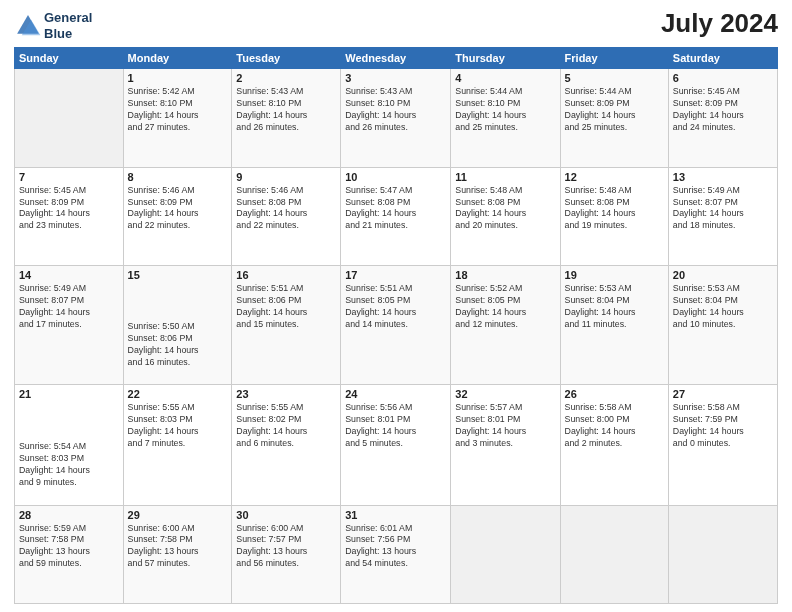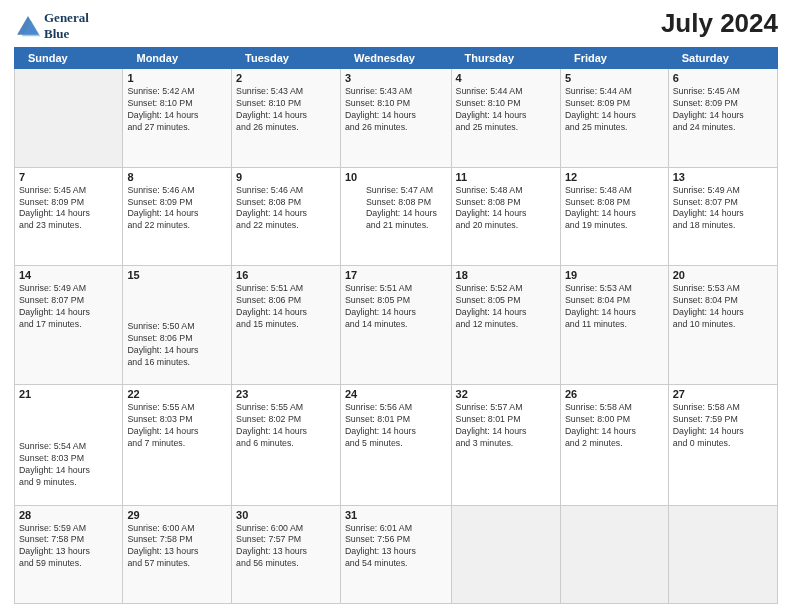--- a/index.html
+++ b/index.html
@@ -18,22 +18,21 @@
       flex-direction: column;
     }
     .header {
       display: flex;
       justify-content: space-between;
       align-items: flex-start;
       margin-bottom: 6px;
     }
     .logo {
       display: flex;
-      align-items: flex-end;
-      font-family: Liberation Serif, serif;
+      align-items: center;
     }
     .logo-text {
       font-size: 13px;
       font-weight: bold;
       color: #1a3a5c;
       line-height: 1.2;
     }
     .logo-icon {
       width: 28px;
       height: 28px;
@@ -57,21 +56,21 @@
       border-collapse: collapse;
       width: 100%;
       flex: 1;
       font-size: 9.5px;
     }
     .calendar thead th {
       background: #2e6db4;
       color: #fff;
       font-size: 11px;
       font-weight: bold;
-      padding: 4px 13px;
+      padding: 4px 4px;
       border: 1px solid #2e6db4;
       text-align: left;
     }
     .calendar tbody td {
       border: 1px solid #ccc;
       vertical-align: top;
       padding: 3px 4px;
       height: 88px;
       width: 113px;
       background: #fff;
@@ -193,21 +192,21 @@
           </td>
           <td>
             <div class="day-num">9</div>
             <div class="day-info" style="white-space: pre-line;">Sunrise: 5:46 AM
 Sunset: 8:08 PM
 Daylight: 14 hours
 and 22 minutes.</div>
           </td>
           <td>
             <div class="day-num">10</div>
-            <div class="day-info" style="white-space: pre-line; margin-left: 21px;">Sunrise: 5:47 AM
+            <div class="day-info" style="white-space: pre-line;">Sunrise: 5:47 AM
 Sunset: 8:08 PM
 Daylight: 14 hours
 and 21 minutes.</div>
           </td>
           <td>
             <div class="day-num">11</div>
             <div class="day-info" style="white-space: pre-line;">Sunrise: 5:48 AM
 Sunset: 8:08 PM
 Daylight: 14 hours
 and 20 minutes.</div>

